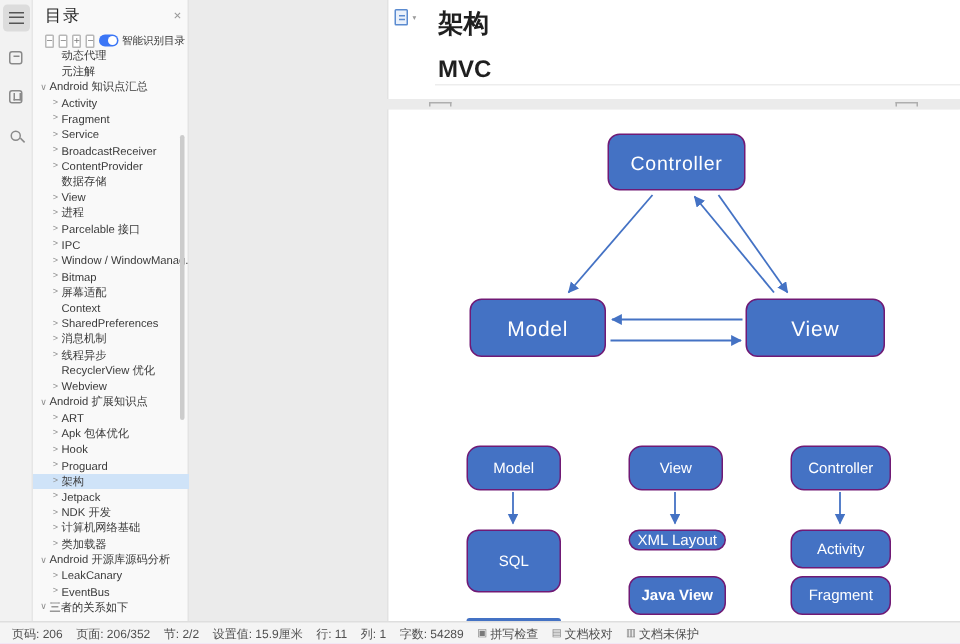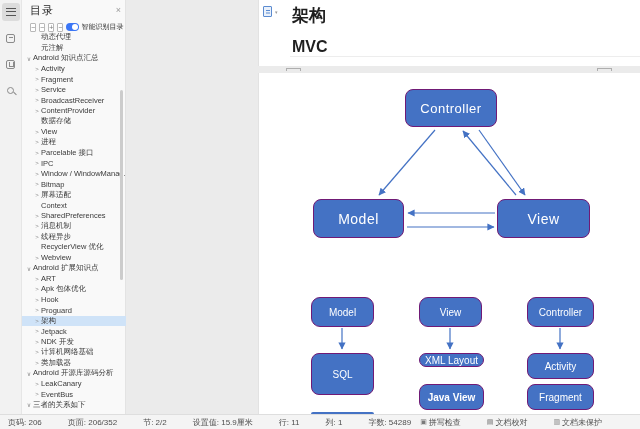--- a/index.html
+++ b/index.html
@@ -84,21 +84,21 @@
   .small { border-radius:8px; font-size:10px; font-weight:300; }
   .hdr { border-radius:9px; }
   .sliver { position:absolute; background:#4472c4; border-radius:4px 4px 0 0; }
   .arrows { position:absolute; left:0; top:0; width:381px; height:341px; }
   .body-text { position:absolute; left:33px; top:183px; font-size:10px; color:#2b2b2b; }
 
   
   .statusbar { position:absolute; left:0; top:414px; width:640px; height:15px;
     background:#f4f4f4; border-top:1px solid #dedede; display:flex; align-items:center;
     padding:0 8px; gap:9px; font-size:8px; color:#4f4f4f; white-space:nowrap; }
-  .sb-group { display:flex; align-items:center; gap:26px; }
+  .sb-group { display:flex; align-items:center; gap:9px; }
   .sb-tool { display:flex; align-items:center; gap:2px; }
   .sb-tool .g { font-size:7px; color:#7a7a7a; }
 </style>
 </head>
 <body>
 
 <div class="screen">
 
   <div class="left-strip">
     <div class="strip-btn active">

